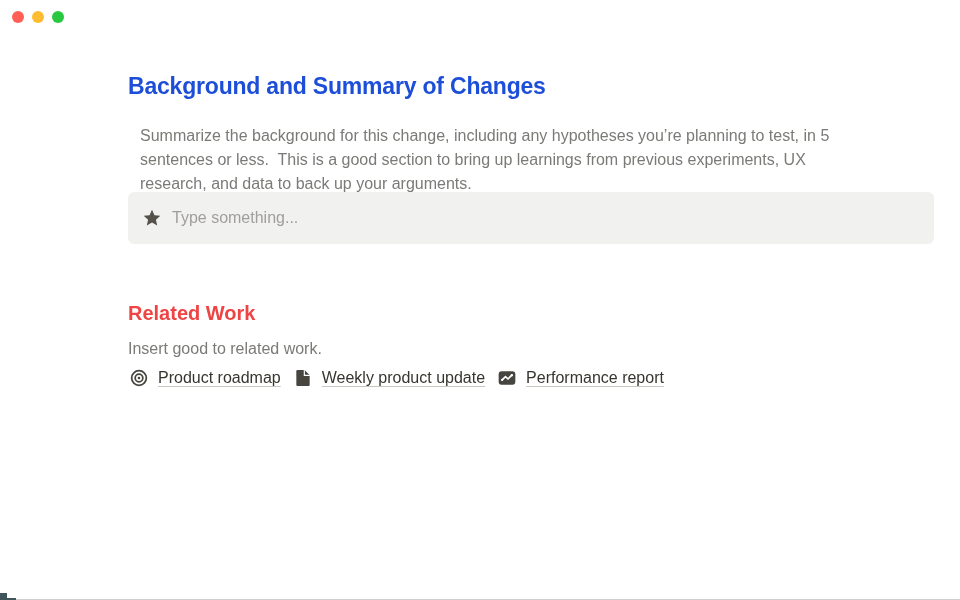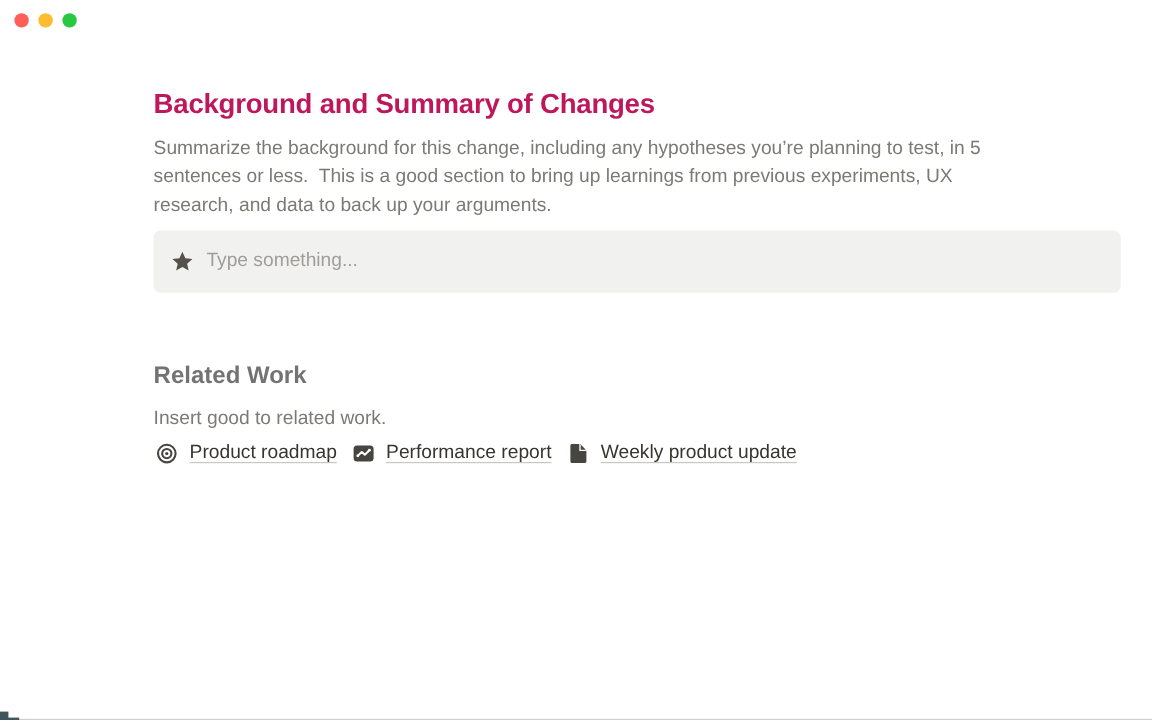--- a/index.html
+++ b/index.html
@@ -17,24 +17,24 @@
   .traffic-lights { position: absolute; top: 11px; left: 12px; display: flex; gap: 8px; }
   .light { width: 12px; height: 12px; border-radius: 50%; border: none; padding: 0; cursor: default; }
   .light.close { background: #ff5f57; }
   .light.minimize { background: #febc2e; }
   .light.zoom { background: #28c840; }
 
   
   .doc-title {
     position: absolute; top: 72px; left: 128px; margin: 0;
     font-size: 23px; font-weight: 700; letter-spacing: -0.2px;
-    color: #be185d; line-height: 28px;
+    color: #1d4ed8; line-height: 28px;
   }
   .doc-desc {
-    position: absolute; top: 112px; left: 128px; width: 708px; margin: 0;
+    position: absolute; top: 112px; left: 128px; width: 708px; margin: 12px;
     font-size: 16px; line-height: 24px; color: #7b7a77;
     white-space: pre-wrap;
   }
 
   
   .prompt-box {
     position: absolute; top: 192px; left: 128px; width: 806px; height: 52px;
     background: #f1f1ef; border-radius: 6px;
     display: flex; align-items: center; gap: 10px;
     padding: 0 14px;
@@ -44,21 +44,21 @@
     flex: 1; height: 100%;
     background: transparent; border: none; outline: none;
     font-family: inherit; font-size: 16px; color: #37352f;
     padding: 0;
   }
   .prompt-input::placeholder { color: #a09e99; opacity: 1; }
 
   
   .section-title {
     position: absolute; top: 301px; left: 128px; margin: 0;
-    font-size: 20px; font-weight: 700; color: #737373; line-height: 24px;
+    font-size: 20px; font-weight: 700; color: #ef4444; line-height: 24px;
   }
   .section-desc {
     position: absolute; top: 339px; left: 128px; margin: 0;
     font-size: 16px; line-height: 20px; color: #7b7a77;
   }
 
   .links { position: absolute; top: 368px; left: 129px; display: flex; flex-direction: row; gap: 12px; }
   .link-row { display: flex; align-items: center; gap: 9px; height: 20px; }
   .link-icon { width: 20px; height: 20px; color: #47453f; flex: 0 0 auto; display: flex; }
   .link-icon svg { width: 20px; height: 20px; }
@@ -109,36 +109,36 @@
         <circle cx="12" cy="12" r="4.6" fill="none" stroke="currentColor" stroke-width="2.1"></circle>
         <circle cx="12" cy="12" r="1.6" fill="currentColor"></circle>
       </svg>
     </span>
     <a class="doc-link">Product roadmap</a>
   </div>
 
   <div class="link-row">
     <span class="link-icon">
       <svg viewBox="0 0 24 24" aria-hidden="true">
+        <path d="M5.5 2.5h8.2L20 8.8v11.2c0 0.8-0.7 1.5-1.5 1.5h-13c-0.8 0-1.5-0.7-1.5-1.5v-16c0-0.8 0.7-1.5 1.5-1.5z" fill="currentColor"></path>
+        <path d="M13.4 2.5v6.6H20z" fill="currentColor"></path>
+        <path d="M12.9 1.6v7.9h8l-1.1-1.3h-5.5V2.9z" fill="#ffffff"></path>
+      </svg>
+    </span>
+    <a class="doc-link">Weekly product update</a>
+  </div>
+
+  <div class="link-row">
+    <span class="link-icon">
+      <svg viewBox="0 0 24 24" aria-hidden="true">
         <rect x="2" y="4" width="20" height="16" rx="3.5" fill="currentColor"></rect>
         <polyline points="6.2,14.2 10.2,10.4 13.2,13.2 17.8,8.6" fill="none" stroke="#ffffff" stroke-width="2" stroke-linecap="round" stroke-linejoin="round"></polyline>
         <circle cx="6.2" cy="14.2" r="1.4" fill="#ffffff"></circle>
         <circle cx="17.8" cy="8.6" r="1.4" fill="#ffffff"></circle>
       </svg>
     </span>
     <a class="doc-link">Performance report</a>
   </div>
 
-  <div class="link-row">
-    <span class="link-icon">
-      <svg viewBox="0 0 24 24" aria-hidden="true">
-        <path d="M5.5 2.5h8.2L20 8.8v11.2c0 0.8-0.7 1.5-1.5 1.5h-13c-0.8 0-1.5-0.7-1.5-1.5v-16c0-0.8 0.7-1.5 1.5-1.5z" fill="currentColor"></path>
-        <path d="M13.4 2.5v6.6H20z" fill="currentColor"></path>
-        <path d="M12.9 1.6v7.9h8l-1.1-1.3h-5.5V2.9z" fill="#ffffff"></path>
-      </svg>
-    </span>
-    <a class="doc-link">Weekly product update</a>
-  </div>
-
 </div>
 
 <div class="bottom-edge"></div>
 <div class="corner-artifact"></div>
 
 </body></html>

